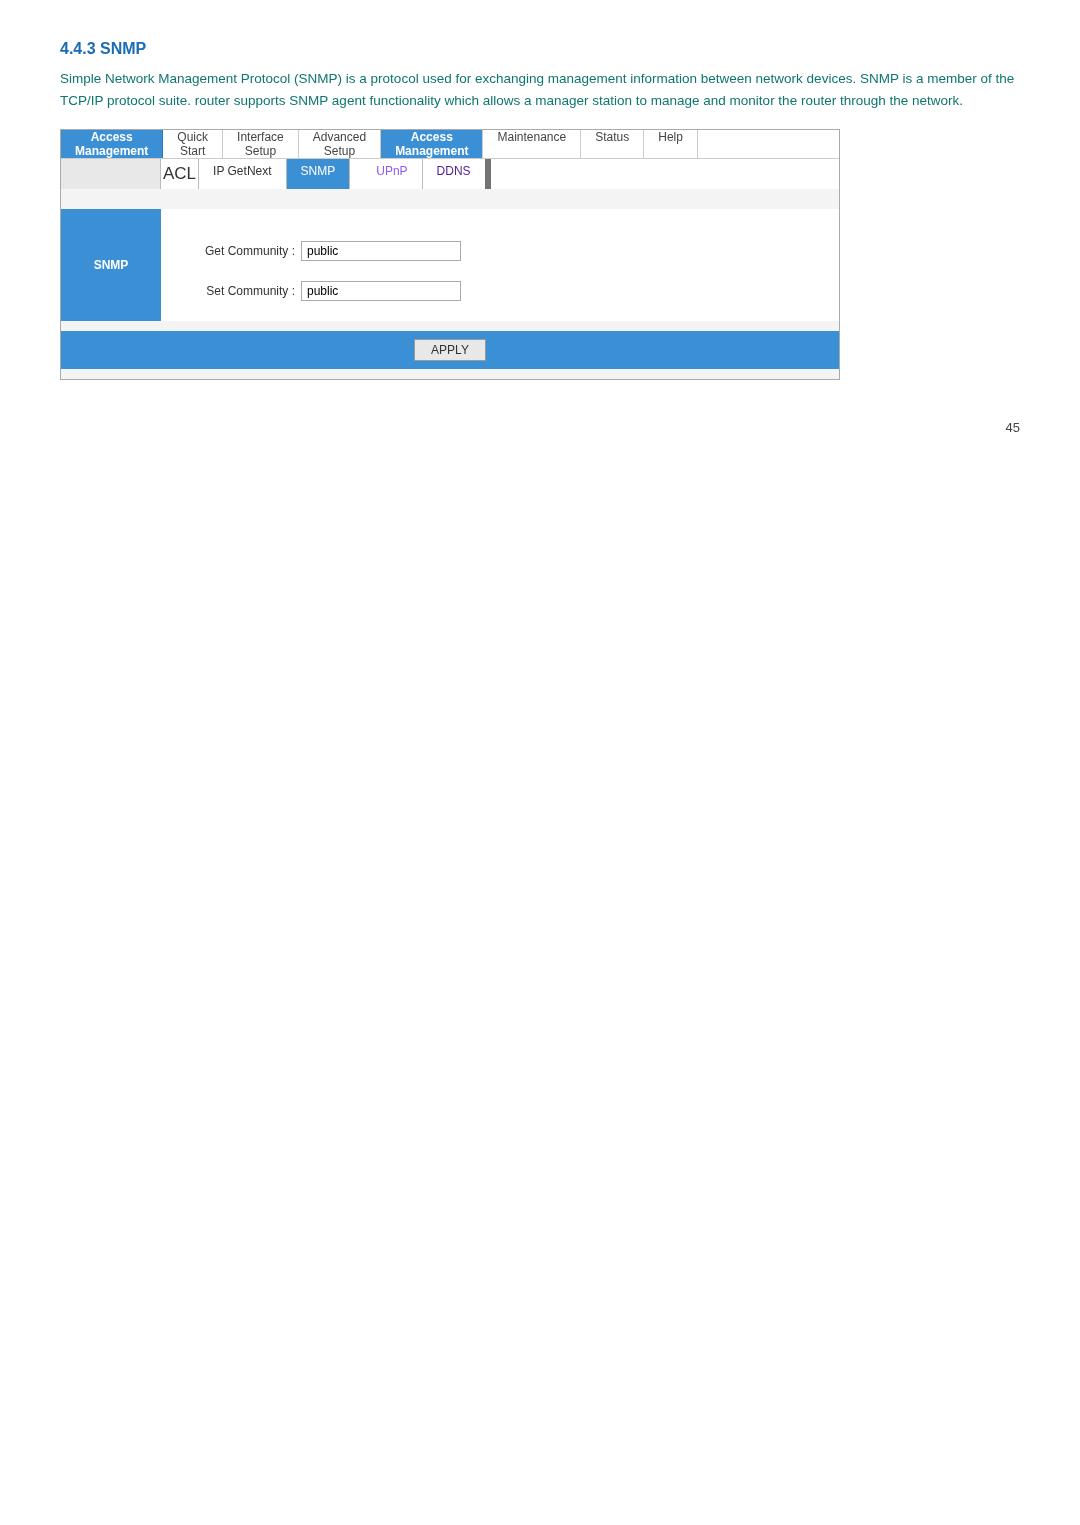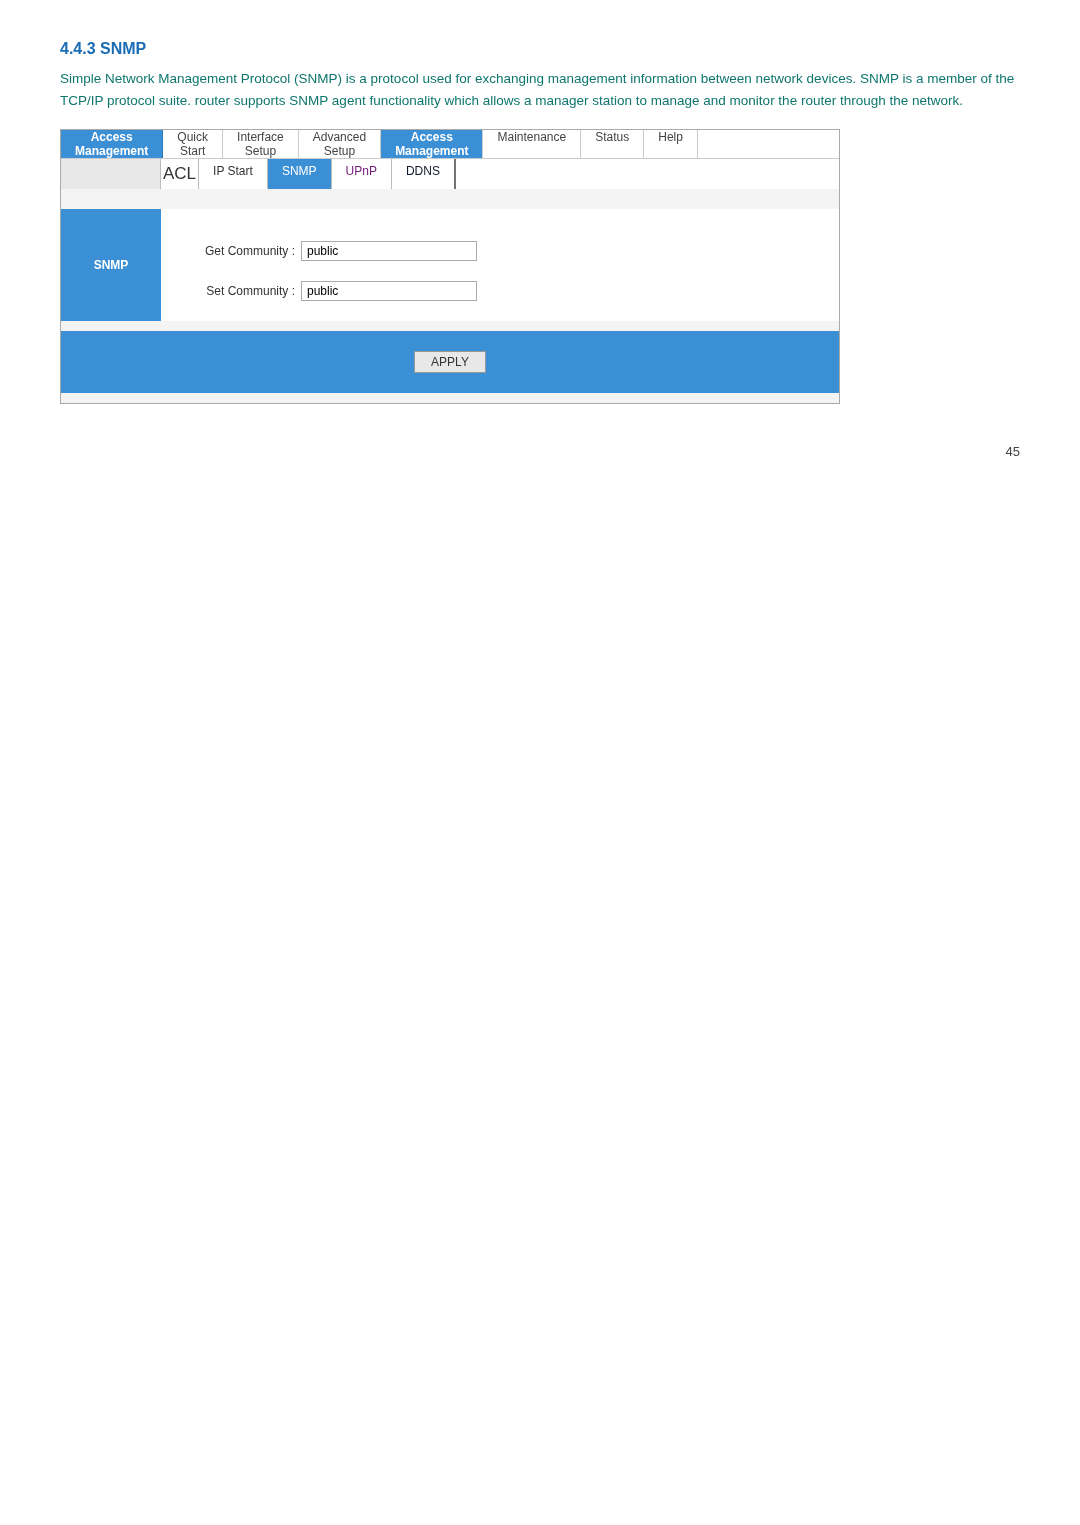--- a/index.html
+++ b/index.html
@@ -112,29 +112,29 @@
       color: #333;
       min-width: 120px;
       text-align: right;
       padding-right: 6px;
     }
 
     .form-row input[type="text"] {
       border: 1px solid #aaa;
       padding: 2px 5px;
       font-size: 12px;
-      width: 176px;
+      width: 160px;
       background: #fff;
     }
 
     
     .apply-row {
       background: #3b8fd4;
       text-align: center;
-      padding: 20px;
+      padding: 8px;
     }
 
     .apply-btn {
       background: #e8e8e8;
       border: 1px solid #999;
       padding: 3px 16px;
       font-size: 12px;
       cursor: pointer;
       color: #333;
     }
@@ -217,24 +217,24 @@
     <div class="nav-item active">Access<br>Management</div>
     <div class="nav-item">Maintenance</div>
     <div class="nav-item">Status</div>
     <div class="nav-item">Help</div>
   </div>
 
   <div class="sub-nav-wrapper">
     <div class="sub-nav-left-pad"></div>
     <div class="sub-nav-items">
       <div class="sub-item" style="padding: 5px 2px; font-size: 17px; color: #333; border-right: 1px solid #bbb; cursor: pointer;">ACL</div>
-      <div class="sub-item" style="padding: 5px 14px; font-size: 12px; color: #333; border-right: 1px solid #bbb; cursor: pointer;">IP Start</div>
+      <div class="sub-item" style="padding: 5px 14px; font-size: 12px; color: #333; border-right: 1px solid #bbb; cursor: pointer;">IP GetNext</div>
       <div class="sub-item active" style="padding: 5px 14px; font-size: 12px; background: #3b8fd4; color: #fff; border-right: 1px solid #bbb; cursor: pointer;">SNMP</div>
-      <div class="sub-item" style="padding: 5px 14px; font-size: 12px; color: #701a75; border-right: 1px solid #bbb; cursor: pointer;">UPnP</div>
-      <div class="sub-item" style="padding: 5px 14px; font-size: 12px; color: #0f172a; border-right: 2px solid #737373; cursor: pointer;">DDNS</div>
+      <div class="sub-item" style="padding: 5px 14px; font-size: 12px; color: #8b5cf6; border-right: 1px solid #bbb; cursor: pointer; margin-left: 12px;">UPnP</div>
+      <div class="sub-item" style="padding: 5px 14px; font-size: 12px; color: #4c1d95; border-right: 6px solid #737373; cursor: pointer;">DDNS</div>
     </div>
   </div>
 
   <div class="separator-row"></div>
 
   <div class="content-area">
 
     <div class="snmp-section">
       <div class="snmp-label-cell">SNMP</div>
       <div class="snmp-form-cell">

